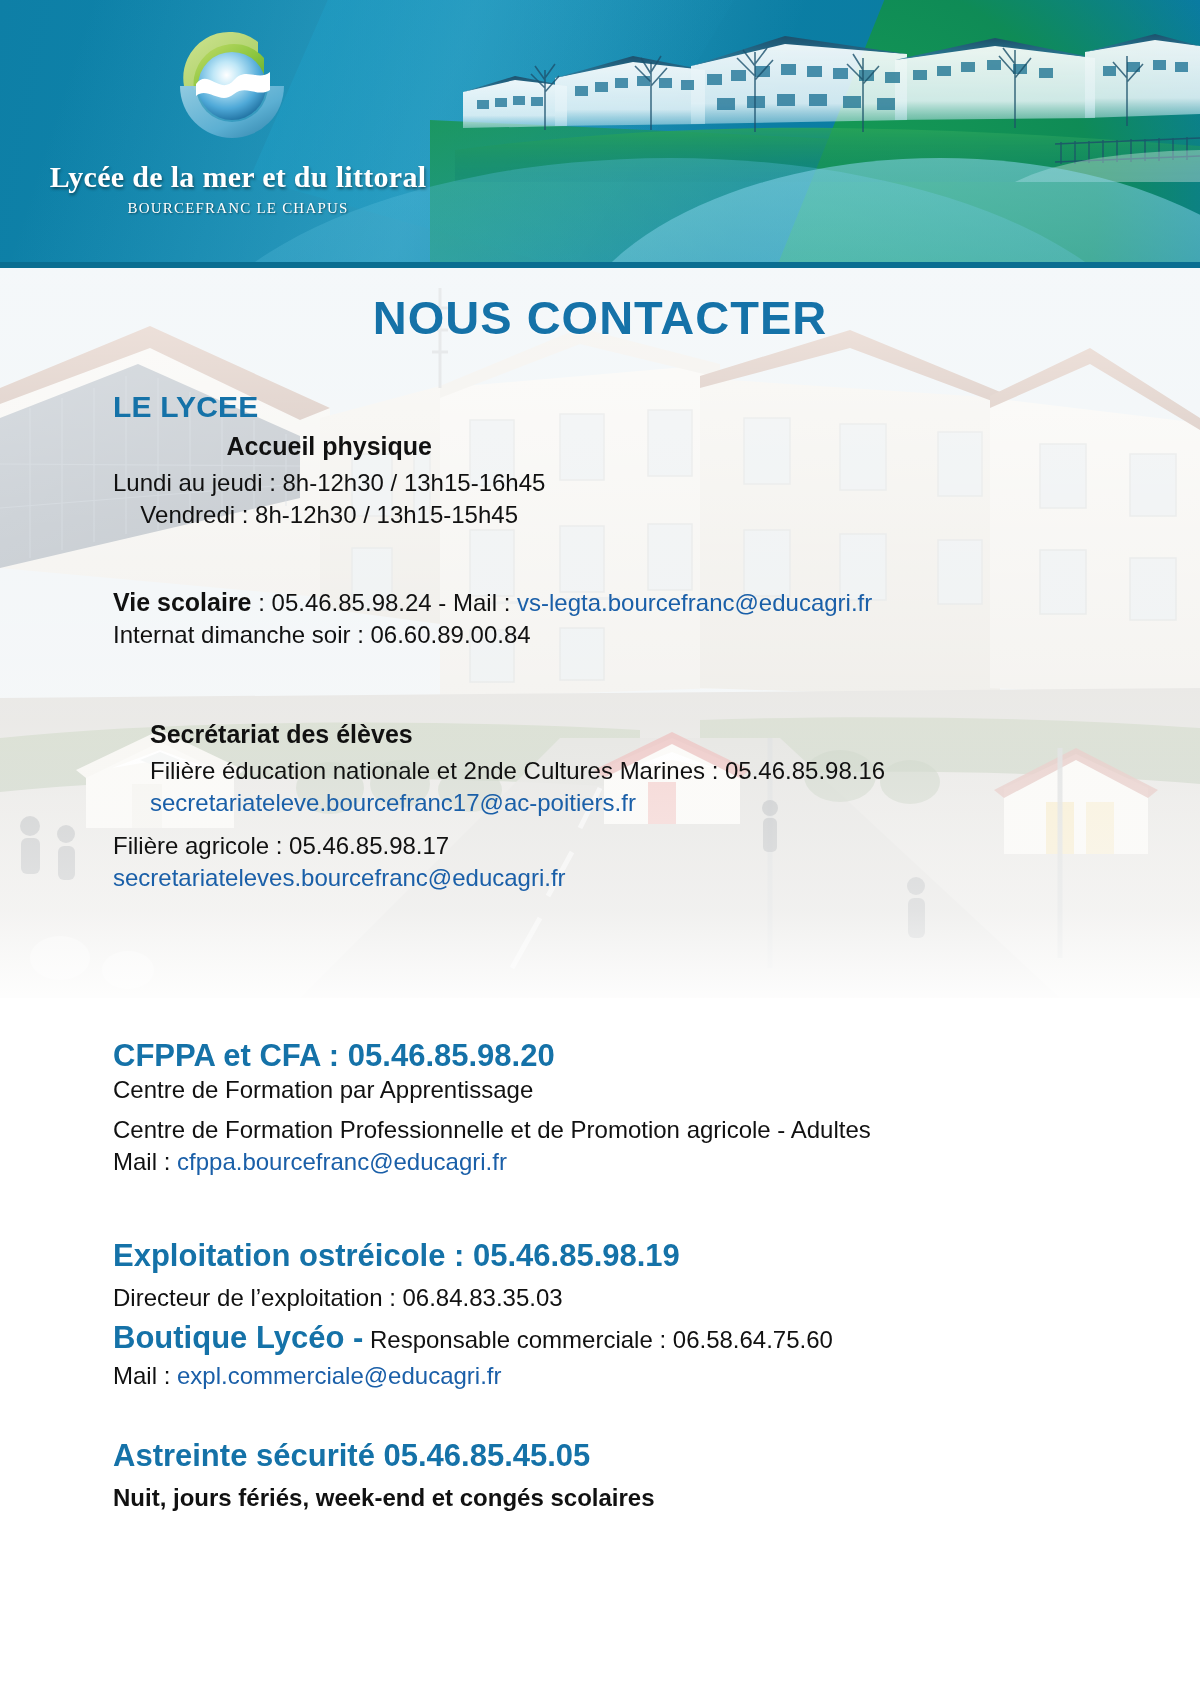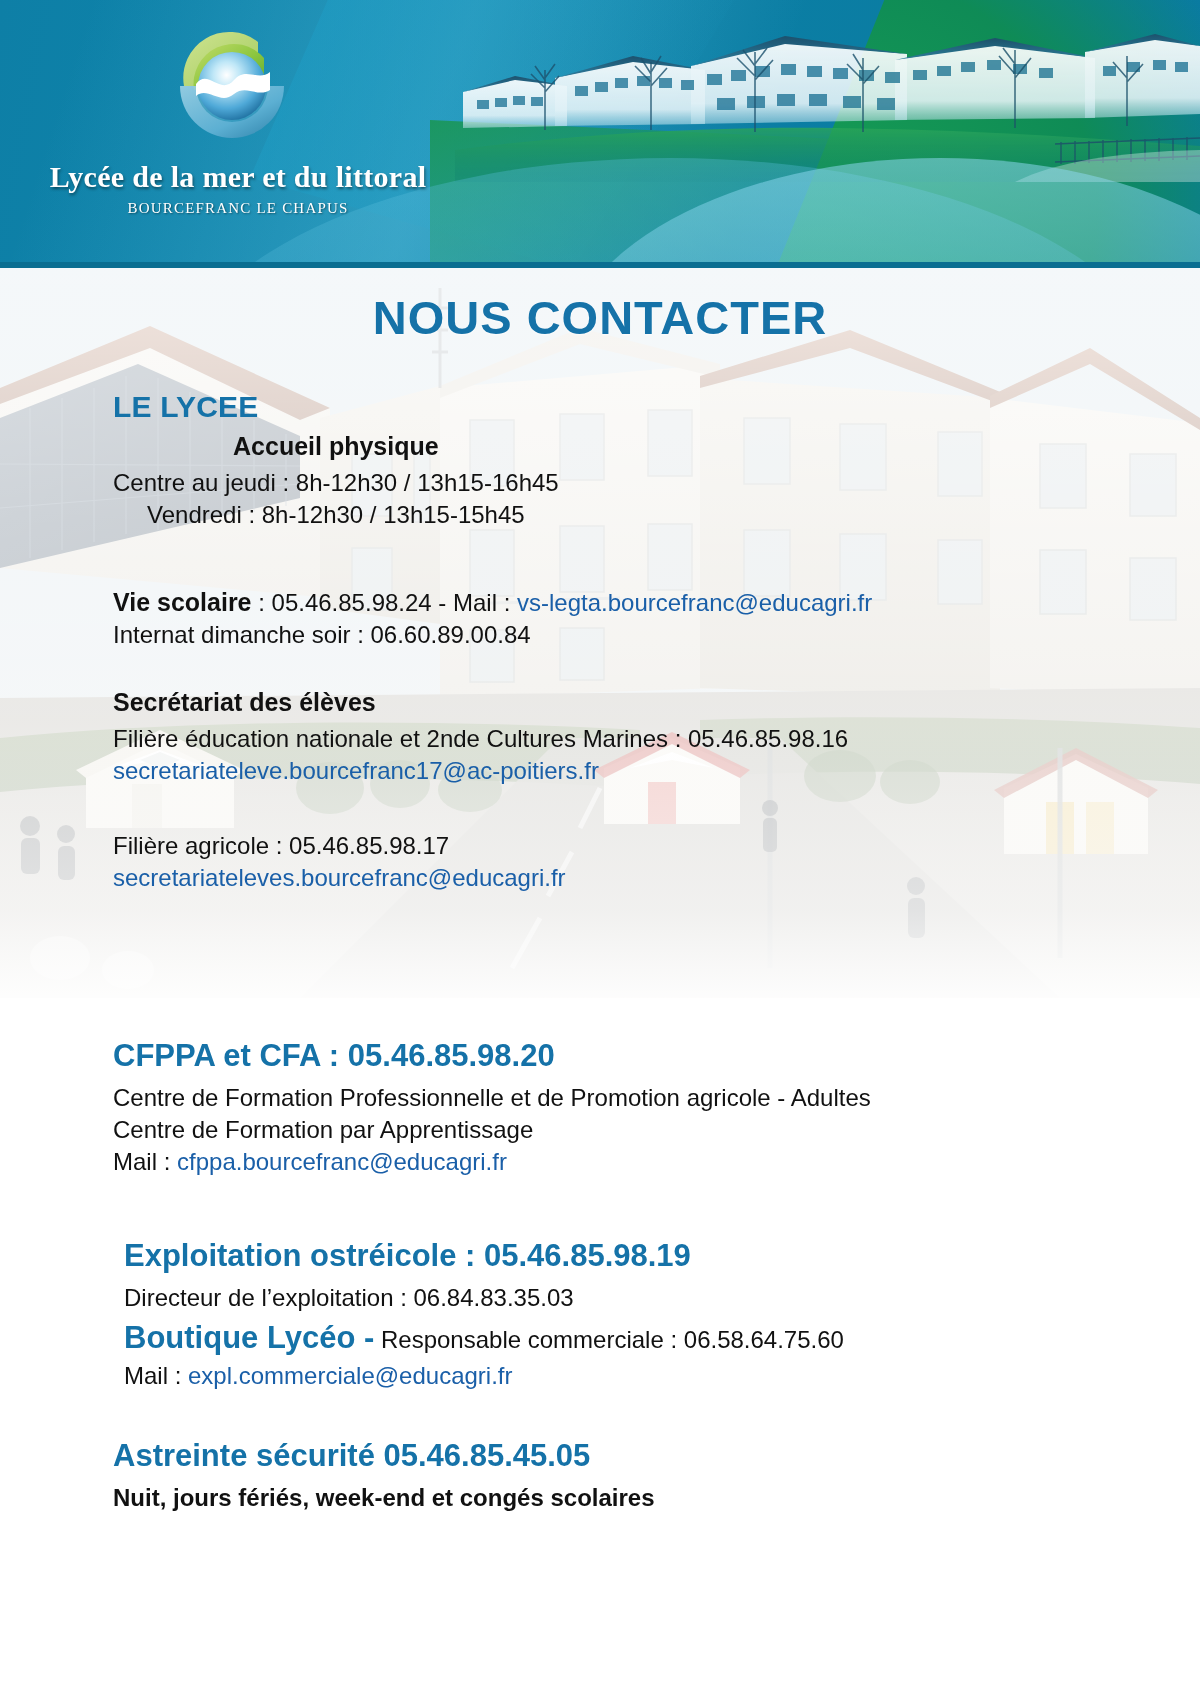--- a/index.html
+++ b/index.html
@@ -540,57 +540,57 @@
     <div class="hero-content">
 
       <div class="page-title">NOUS CONTACTER</div>
 
       <div class="block" style="top:122px;">
         <div class="h-section">LE LYCEE</div>
       </div>
 
       <div class="block" style="top:164px;text-align:center;">
         <div class="h-sub">Accueil physique</div>
-        <div class="line" style="margin-top:6px;">Centre au jeudi : 8h-12h30 / 13h15-16h45</div>
+        <div class="line" style="margin-top:6px;">Lundi au jeudi : 8h-12h30 / 13h15-16h45</div>
         <div class="line">Vendredi : 8h-12h30 / 13h15-15h45</div>
       </div>
 
       <div class="block" style="top:318px;">
         <div class="line">
           <span class="inline-bold-blue">Vie scolaire</span><span> : 05.46.85.98.24 -  Mail : </span><span class="mail">vs-legta.bourcefranc@educagri.fr</span>
         </div>
         <div class="line">Internat dimanche soir : 06.60.89.00.84</div>
       </div>
 
-      <div class="block" style="top:420px;">
+      <div class="block" style="top:452px;margin-left:37px;">
         <div class="h-sub">Secrétariat des élèves</div>
         <div class="line" style="margin-top:6px;">Filière éducation nationale et 2nde Cultures Marines : 05.46.85.98.16</div>
         <div class="line mail">secretariateleve.bourcefranc17@ac-poitiers.fr</div>
       </div>
 
       <div class="block" style="top:562px;">
         <div class="line">Filière agricole : 05.46.85.98.17</div>
         <div class="line mail">secretariateleves.bourcefranc@educagri.fr</div>
       </div>
 
     </div>
   </div>
 
   <div class="lower">
 
     <div class="lblock" style="top:40px;">
       <div class="l-title">CFPPA et CFA : 05.46.85.98.20</div>
+      <div class="l-line">Centre de Formation par Apprentissage</div>
       <div class="l-line" style="margin-top:8px;">Centre de Formation Professionnelle et de Promotion  agricole - Adultes</div>
-      <div class="l-line">Centre de Formation par Apprentissage</div>
       <div class="l-line">
         <span>Mail : </span><span class="mail">cfppa.bourcefranc@educagri.fr</span>
       </div>
     </div>
 
-    <div class="lblock" style="top:240px;margin-left:11px;">
+    <div class="lblock" style="top:240px;">
       <div class="l-title">Exploitation ostréicole : 05.46.85.98.19</div>
       <div class="l-line" style="margin-top:8px;">Directeur de l’exploitation : 06.84.83.35.03</div>
       <div class="boutique-row" style="margin-top:6px;">
         <span class="boutique-name">Boutique Lycéo -</span><span class="boutique-rest"> Responsable commerciale : 06.58.64.75.60</span>
       </div>
       <div class="l-line" style="margin-top:4px;">
         <span>Mail : </span><span class="mail">expl.commerciale@educagri.fr</span>
       </div>
     </div>
 

